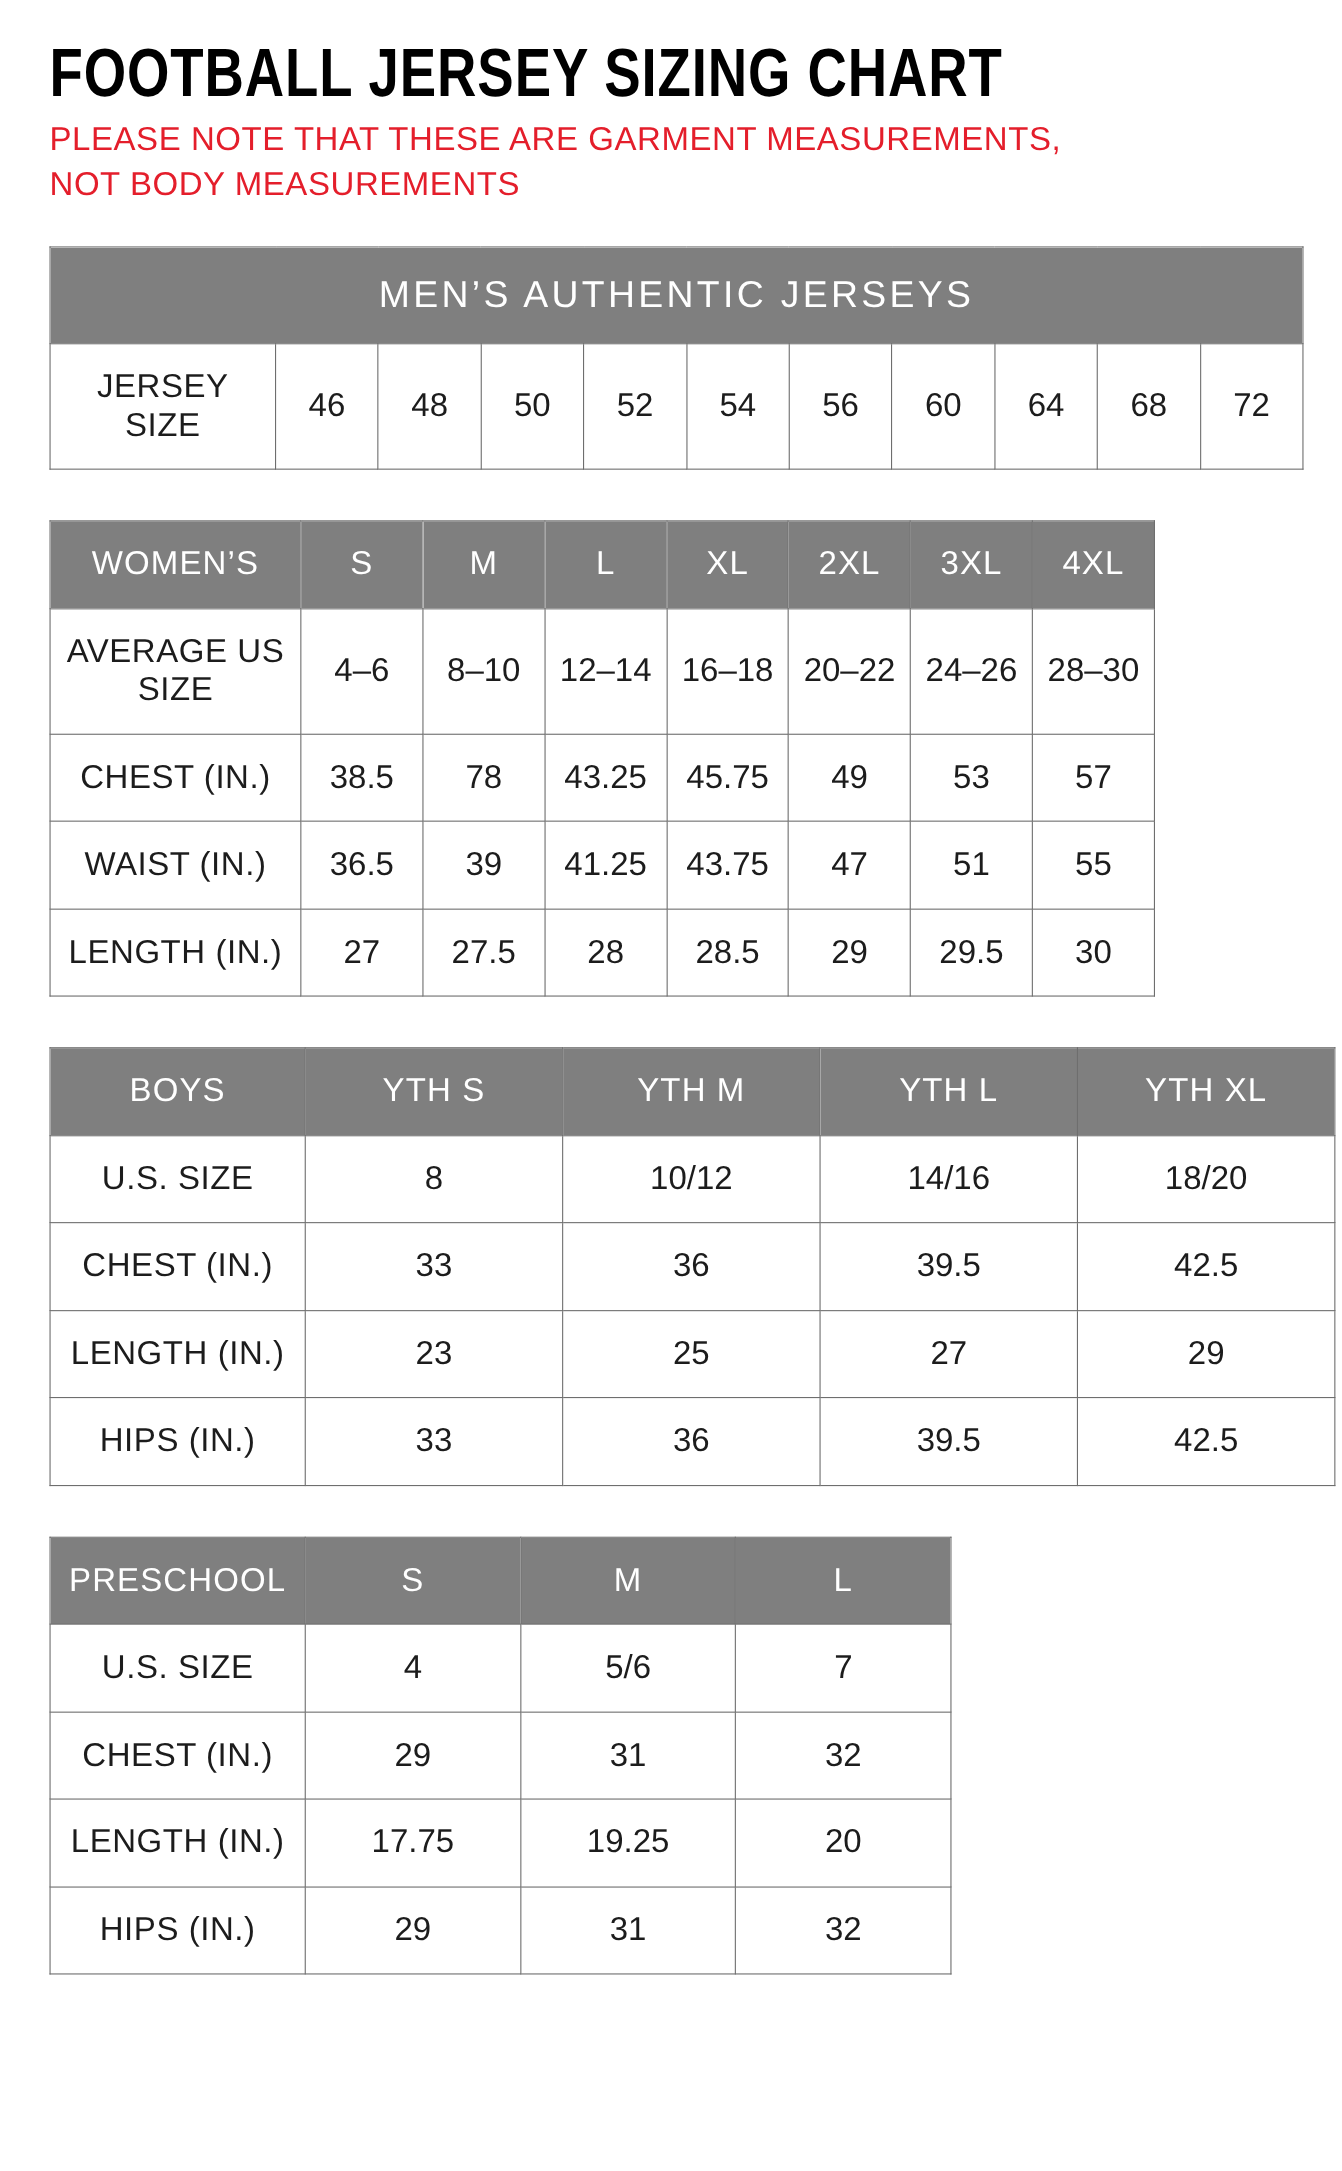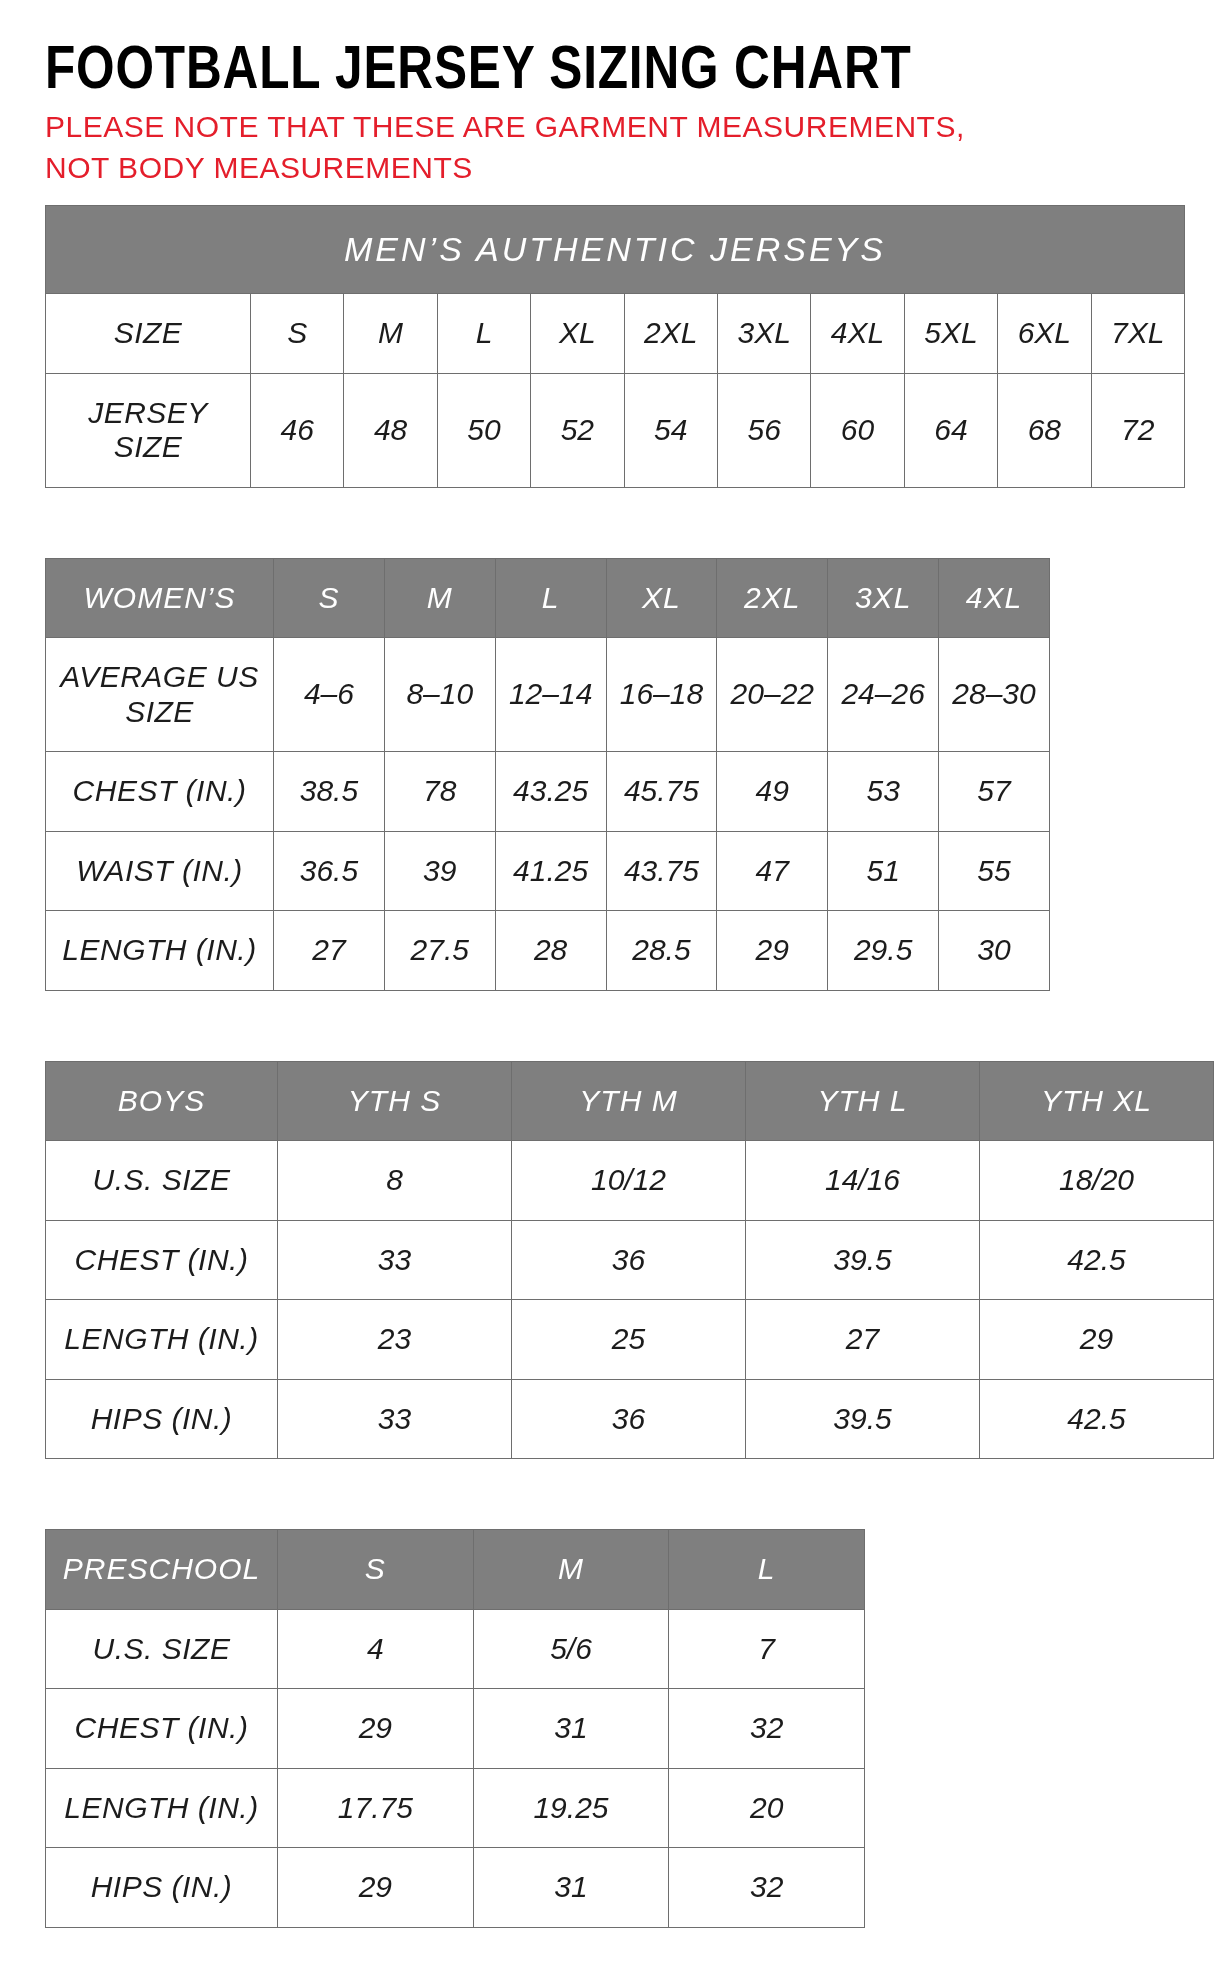--- a/index.html
+++ b/index.html
@@ -27,28 +27,27 @@
     color: #000000;
     transform: scaleX(0.8);
     transform-origin: left center;
     white-space: nowrap;
   }
   .note {
     color: #e41e2b;
     font-size: 30px;
     line-height: 1.35;
     max-width: 930px;
-    margin: 0 0 17px 0;
+    margin: 0 0 36px 0;
     letter-spacing: 0.5px;
   }
   table.sizing {
     border-collapse: collapse;
     table-layout: fixed;
-    margin: 0 0 70px 0;
-    font-style: italic;
+    margin: 0 0 46px 0;
   }
   table.sizing th,
   table.sizing td {
     border: 1px solid #6e6e6e;
     text-align: center;
     vertical-align: middle;
     font-weight: normal;
     font-size: 30px;
     padding: 22px 6px;
     color: #1c1c1c;
@@ -100,33 +99,20 @@
       <col class="c-val">
       <col class="c-val">
     </colgroup>
     <thead>
       <tr>
         <th class="tbl-title" colspan="11">MEN’S AUTHENTIC JERSEYS</th>
       </tr>
     </thead>
     <tbody>
       <tr>
-        <th class="row-label">SIZE</th>
-        <td>S</td>
-        <td>M</td>
-        <td>L</td>
-        <td>XL</td>
-        <td>2XL</td>
-        <td>3XL</td>
-        <td>4XL</td>
-        <td>5XL</td>
-        <td>6XL</td>
-        <td>7XL</td>
-      </tr>
-      <tr>
         <th class="row-label">JERSEY SIZE</th>
         <td>46</td>
         <td>48</td>
         <td>50</td>
         <td>52</td>
         <td>54</td>
         <td>56</td>
         <td>60</td>
         <td>64</td>
         <td>68</td>

